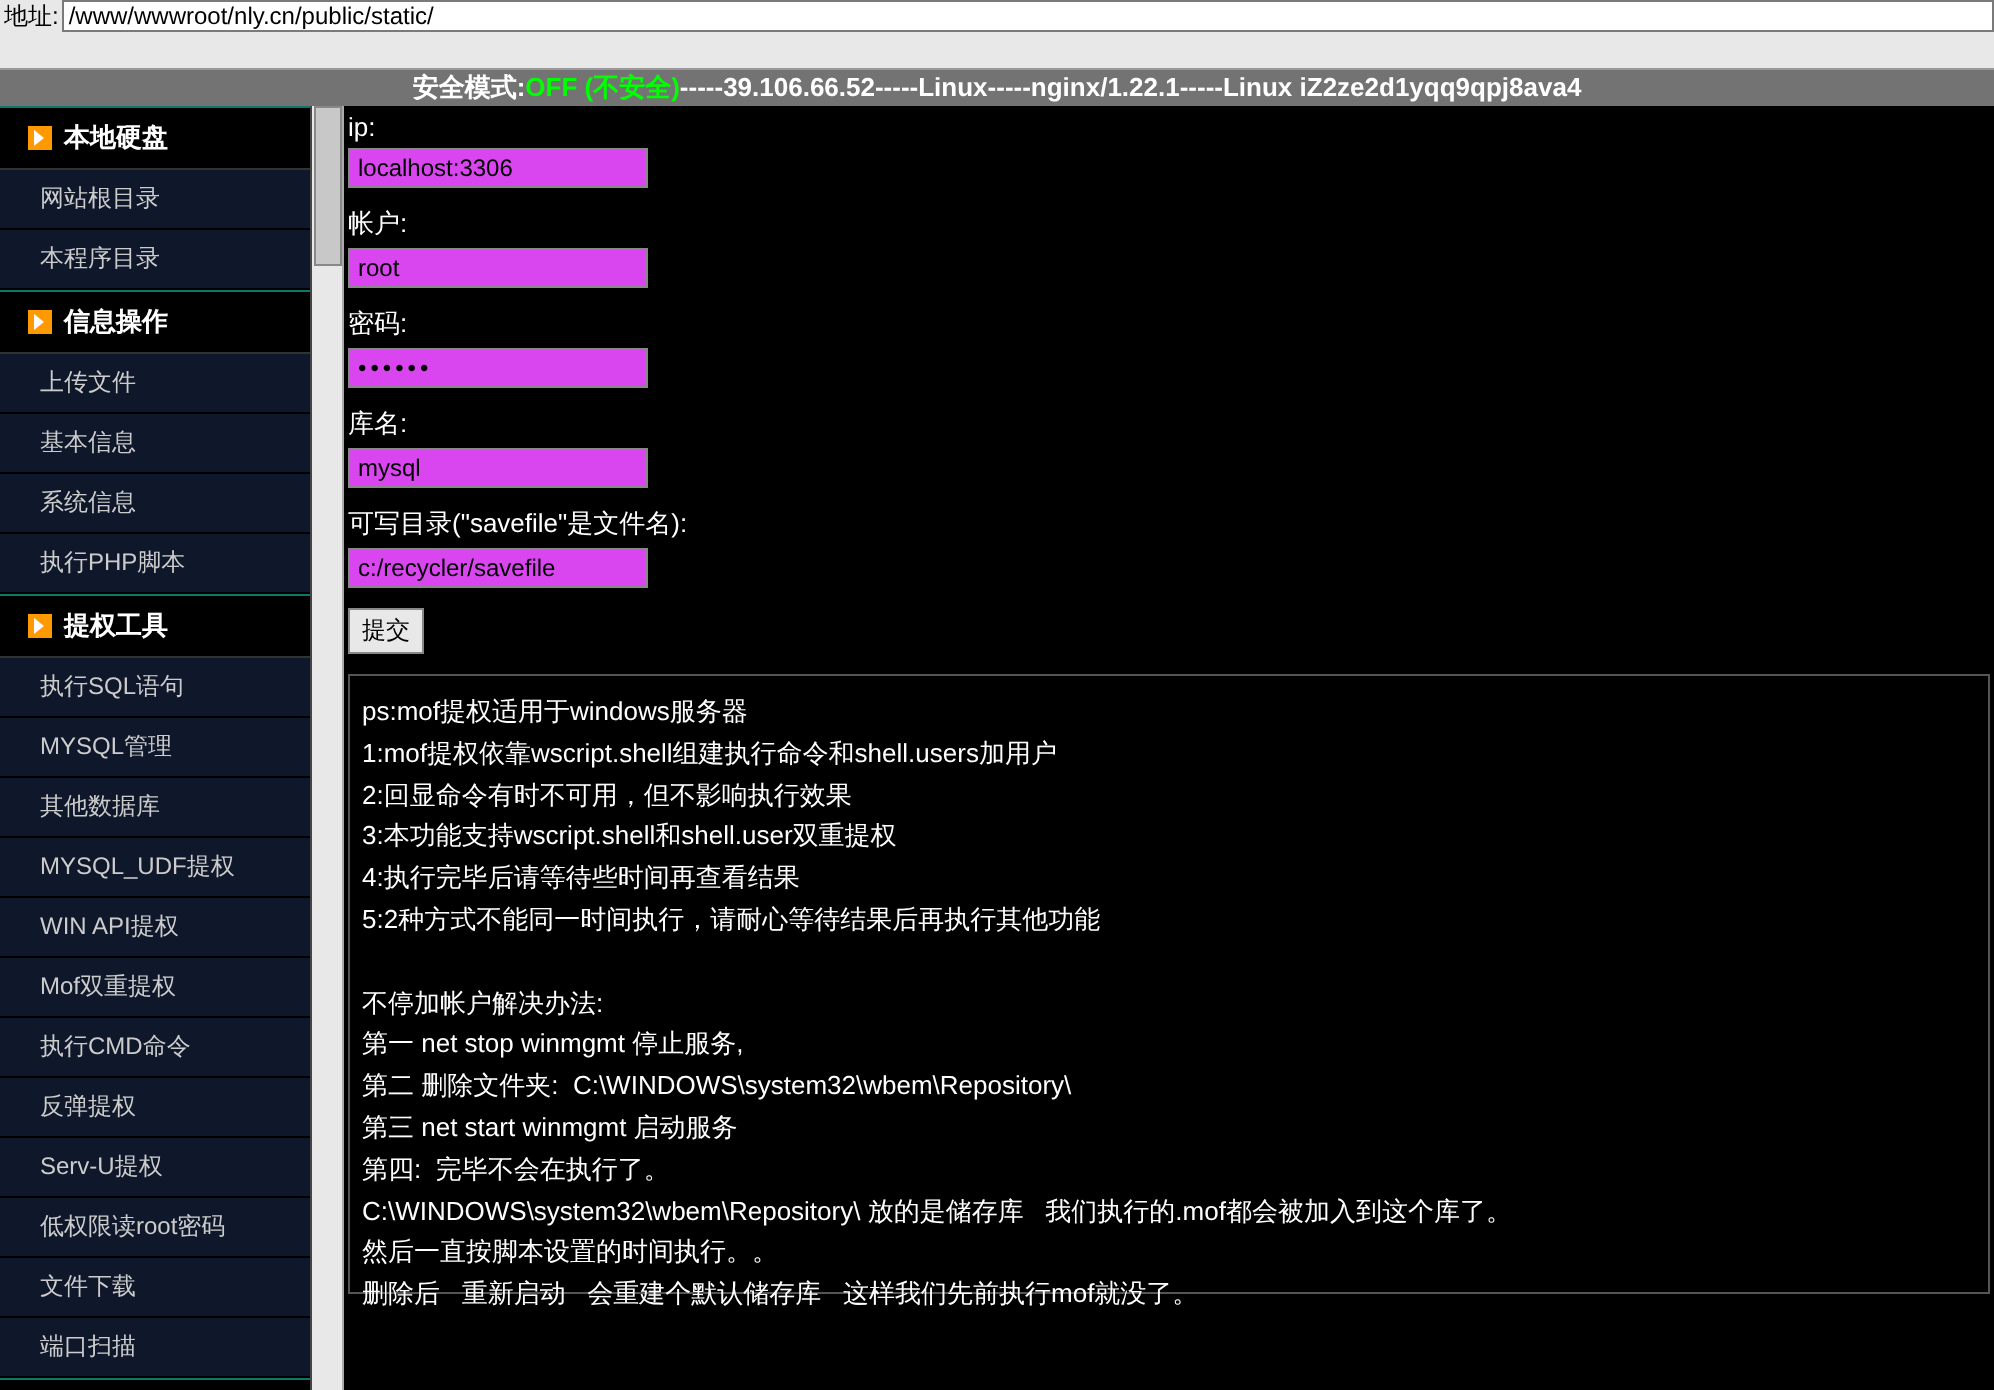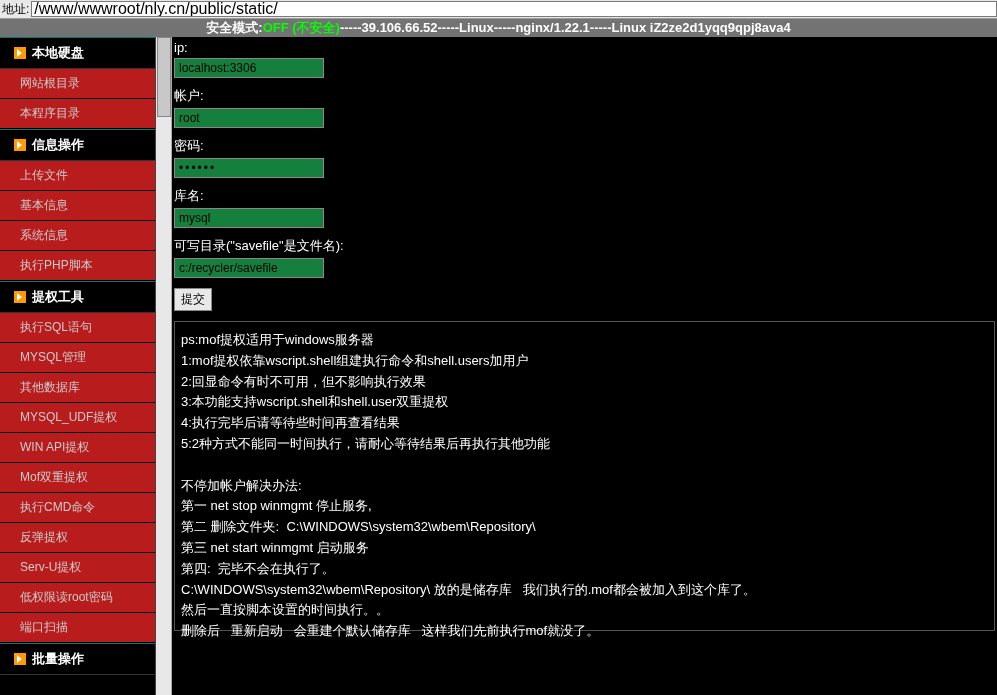--- a/index.html
+++ b/index.html
@@ -1,45 +1,45 @@
 <!DOCTYPE html>
 <html><head>
 <meta charset="utf-8">
 <style>
 * { margin:0; padding:0; box-sizing:border-box; }
 body { font-family:Arial,"Microsoft YaHei",sans-serif; font-size:12px; background:#000; color:#fff; overflow:hidden; width:997px; height:695px; }
 
-.addr-bar { height:19px; background:#e8e8e8; display:flex; align-items:center; color:#000; border-bottom:1px solid #999; }
+.addr-bar { height:35px; background:#e8e8e8; display:flex; color:#000; border-bottom:1px solid #999; }
 .addr-label { padding:0 2px; font-size:12px; }
-.addr-input { flex:1; height:16px; border:1px solid #7a7a7a; background:#fff; font-size:16px; padding:0 2px; color:#000; }
+.addr-input { flex:1; height:16px; border:1px solid #7a7a7a; background:#fff; font-size:12px; padding:0 2px; color:#000; }
 
 .status-bar { height:18px; background:#737373; color:#fff; text-align:center; font-size:13px; line-height:18px; font-weight:bold; }
 .status-bar .off { color:#00ff00; }
 
 .layout { display:flex; height:658px; background:#d4d0c8; }
 
 .sidebar { width:156px; background:#000; border-right:1px solid #444; overflow-y:auto; }
 .sidebar::-webkit-scrollbar { width:16px; }
 .sidebar::-webkit-scrollbar-track { background:#e8e8e8; }
 .sidebar::-webkit-scrollbar-thumb { background:#c0c0c0; border:1px solid #888; }
 
 .side-section { background:#000; color:#fff; font-weight:bold; font-size:13px; padding:6px 4px 6px 14px; border-top:1px solid #0f766e; border-bottom:1px solid #333; display:flex; align-items:center; }
 .side-section .arrow { display:inline-block; width:12px; height:12px; background:#ff9900; margin-right:6px; position:relative; }
 .side-section .arrow::after { content:""; position:absolute; left:3px; top:2px; border-left:5px solid #fff; border-top:4px solid transparent; border-bottom:4px solid transparent; }
 
-.side-item { background:#b91c1c; color:#ccc; font-size:12px; padding:6px 8px 6px 20px; border-bottom:1px solid #000; cursor:pointer; }
+.side-item { background:#0f172a; color:#ccc; font-size:12px; padding:6px 8px 6px 20px; border-bottom:1px solid #000; cursor:pointer; }
 
 .content-wrap { flex:1; background:#d4d0c8; position:relative; overflow:hidden; }
 .scroll-track { position:absolute; left:0; top:0; width:16px; height:100%; background:#e8e8e8; border-right:1px solid #aaa; }
 .scroll-thumb { position:absolute; left:1px; top:0; width:14px; height:80px; background:#c8c8c8; border:1px solid #888; }
 
 .content { position:absolute; left:16px; right:0; top:0; bottom:0; background:#000; color:#fff; padding:0; font-size:13px; }
 
 .form-label { padding:3px 2px; font-weight:normal; font-size:13px; }
-.form-input { width:150px; height:20px; background:#15803d; border:1px solid #888; color:#000; font-size:12px; padding:0 4px; margin-left:2px; margin-bottom:2px; }
+.form-input { width:150px; height:20px; background:#d946ef; border:1px solid #888; color:#000; font-size:12px; padding:0 4px; margin-left:2px; margin-bottom:2px; }
 .form-input.wide { width:150px; }
 .form-input.pw { letter-spacing:2px; }
 
 .submit-btn { display:inline-block; margin:4px 2px 6px 2px; padding:2px 6px; background:#e8e8e8; color:#000; border:1px solid #888; font-size:12px; cursor:pointer;text-align:center; }
 
 .info-box { margin:4px 2px 0 2px; background:#000; border:1px solid #555; padding:8px 6px; line-height:1.6; font-size:13px; height:310px; }
 .info-box p { white-space:pre-wrap; }
 
 .black-row { background:#000; height:4px; }
 </style>
@@ -78,20 +78,21 @@
       <div class="side-item">执行SQL语句</div>
       <div class="side-item">MYSQL管理</div>
       <div class="side-item">其他数据库</div>
       <div class="side-item">MYSQL_UDF提权</div>
       <div class="side-item">WIN API提权</div>
       <div class="side-item">Mof双重提权</div>
       <div class="side-item">执行CMD命令</div>
       <div class="side-item">反弹提权</div>
       <div class="side-item">Serv-U提权</div>
       <div class="side-item">低权限读root密码</div>
+      <div class="side-item">文件下载</div>
       <div class="side-item">端口扫描</div>
       <div class="side-section">
         <span class="arrow"></span>
         <span>批量操作</span>
       </div>
     </div>
 
   <div class="content-wrap">
     <div class="scroll-track">
       <div class="scroll-thumb"></div>

